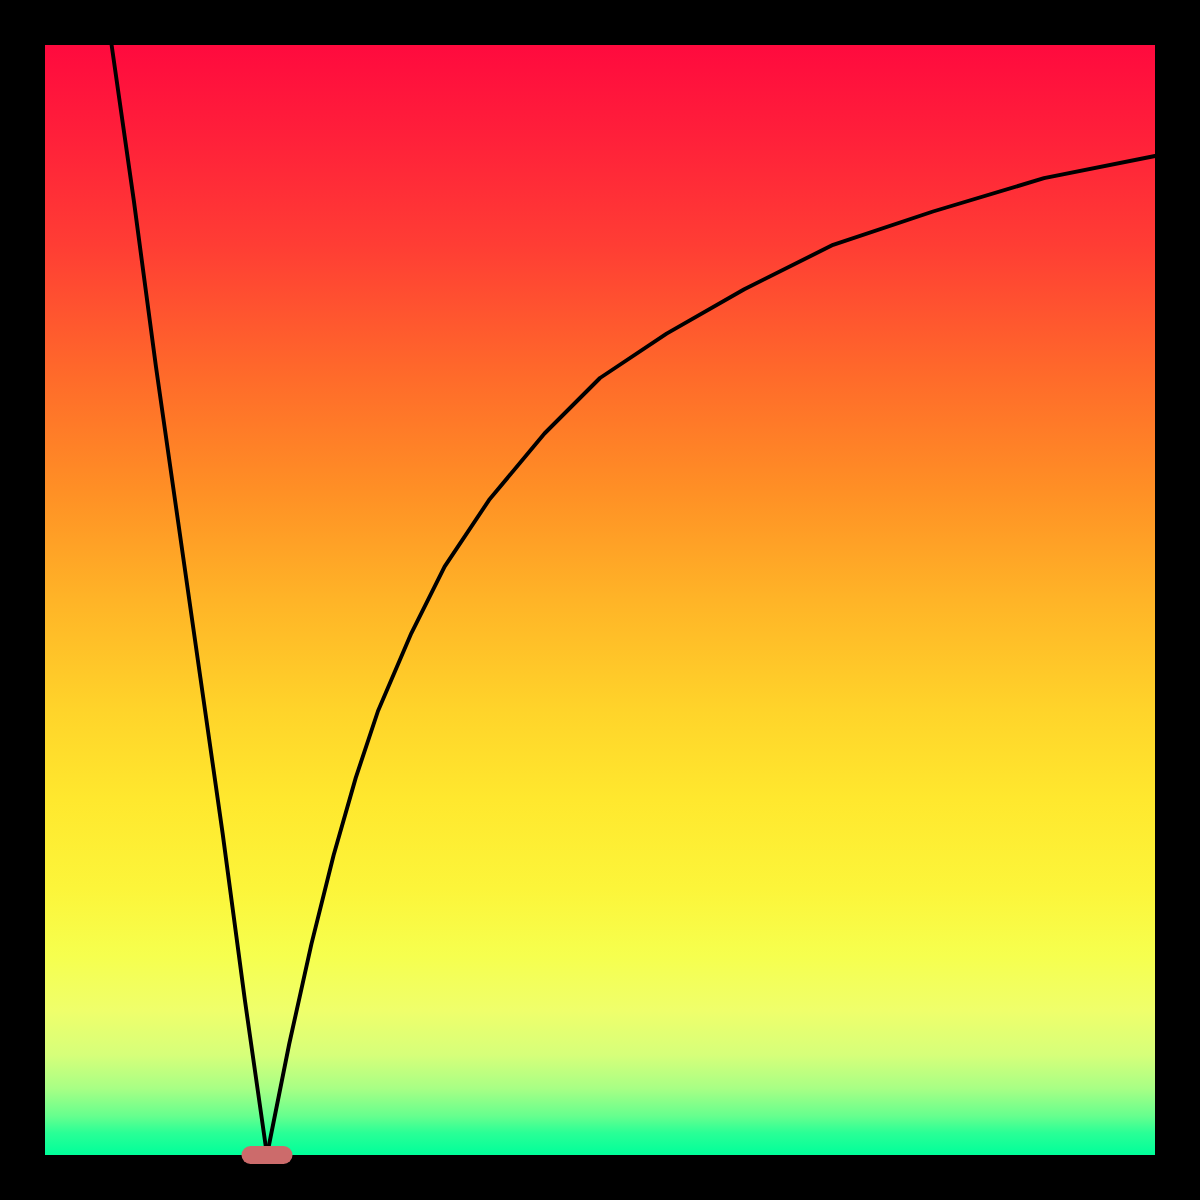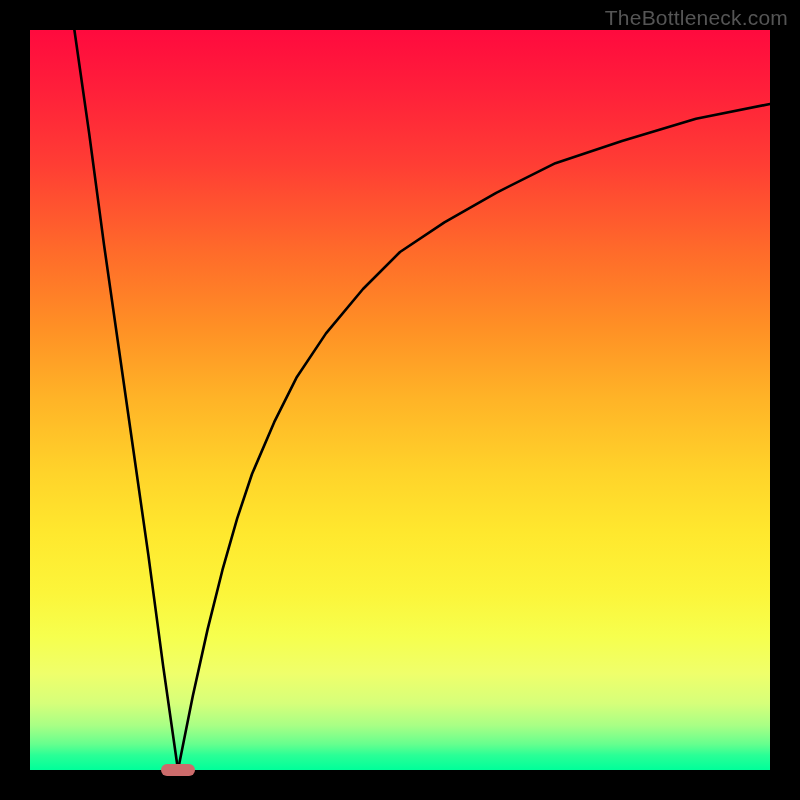--- a/index.html
+++ b/index.html
@@ -64,21 +64,20 @@
     position: absolute;
     background: #cc6b6b;
     border-radius: 6px;
   }
 </style>
 </head>
 <body>
 
 <div class="frame">
 
-  <div class="watermark">TheBottleneck.com</div>
 
   <div class="plot-area">
 
     <svg class="curve" viewBox="0 0 740 740" preserveAspectRatio="none">
       <path id="left-path" fill="none" stroke="#000" stroke-width="2.6" stroke-linecap="round" stroke-linejoin="round" d="M44.40 0.00 L59.20 103.60 L74.00 214.60 L88.80 318.20 L103.60 421.80 L118.40 525.40 L133.20 636.40 L148.00 740.00"></path>
       <path id="right-path" fill="none" stroke="#000" stroke-width="2.6" stroke-linecap="round" stroke-linejoin="round" d="M148.00 740.00 L162.80 666.00 L177.60 599.40 L192.40 540.20 L207.20 488.40 L222.00 444.00 L244.20 392.20 L266.40 347.80 L296.00 303.40 L333.00 259.00 L370.00 222.00 L414.40 192.40 L466.20 162.80 L525.40 133.20 L592.00 111.00 L666.00 88.80 L740.00 74.00"></path>
     </svg>
 
     <div id="min-marker" class="marker" style="left: 131px; top: 734px; width: 34px; height: 12px; background: rgb(204, 107, 107);"></div>
 

